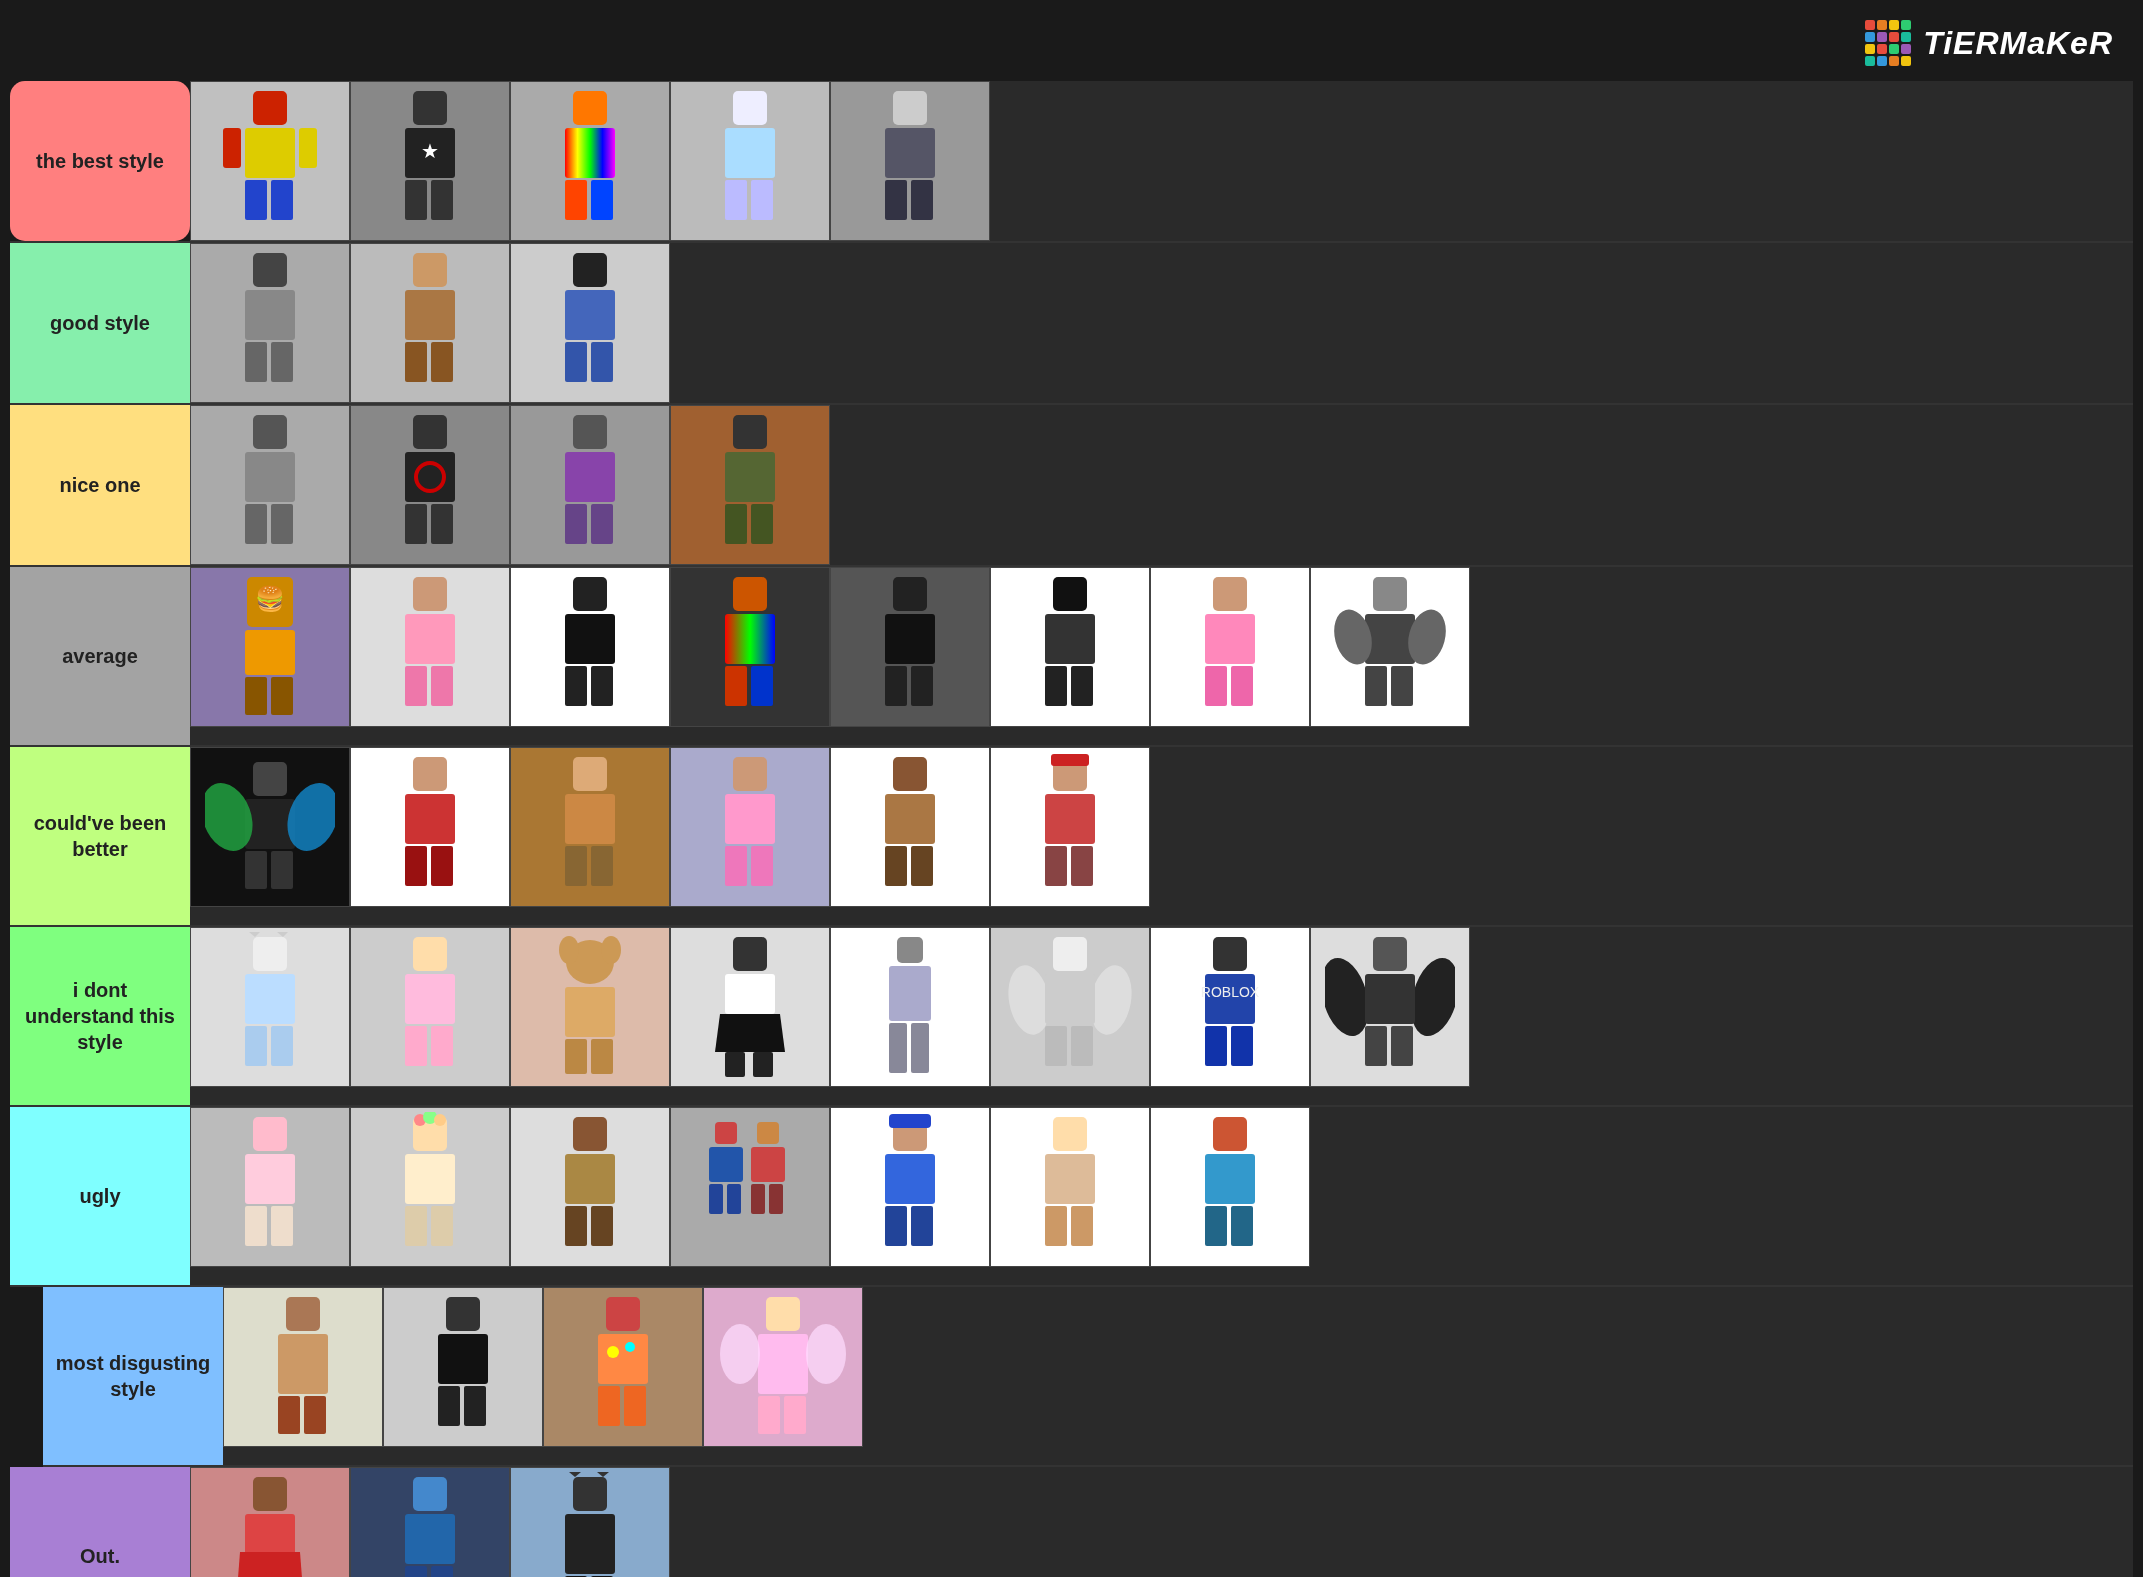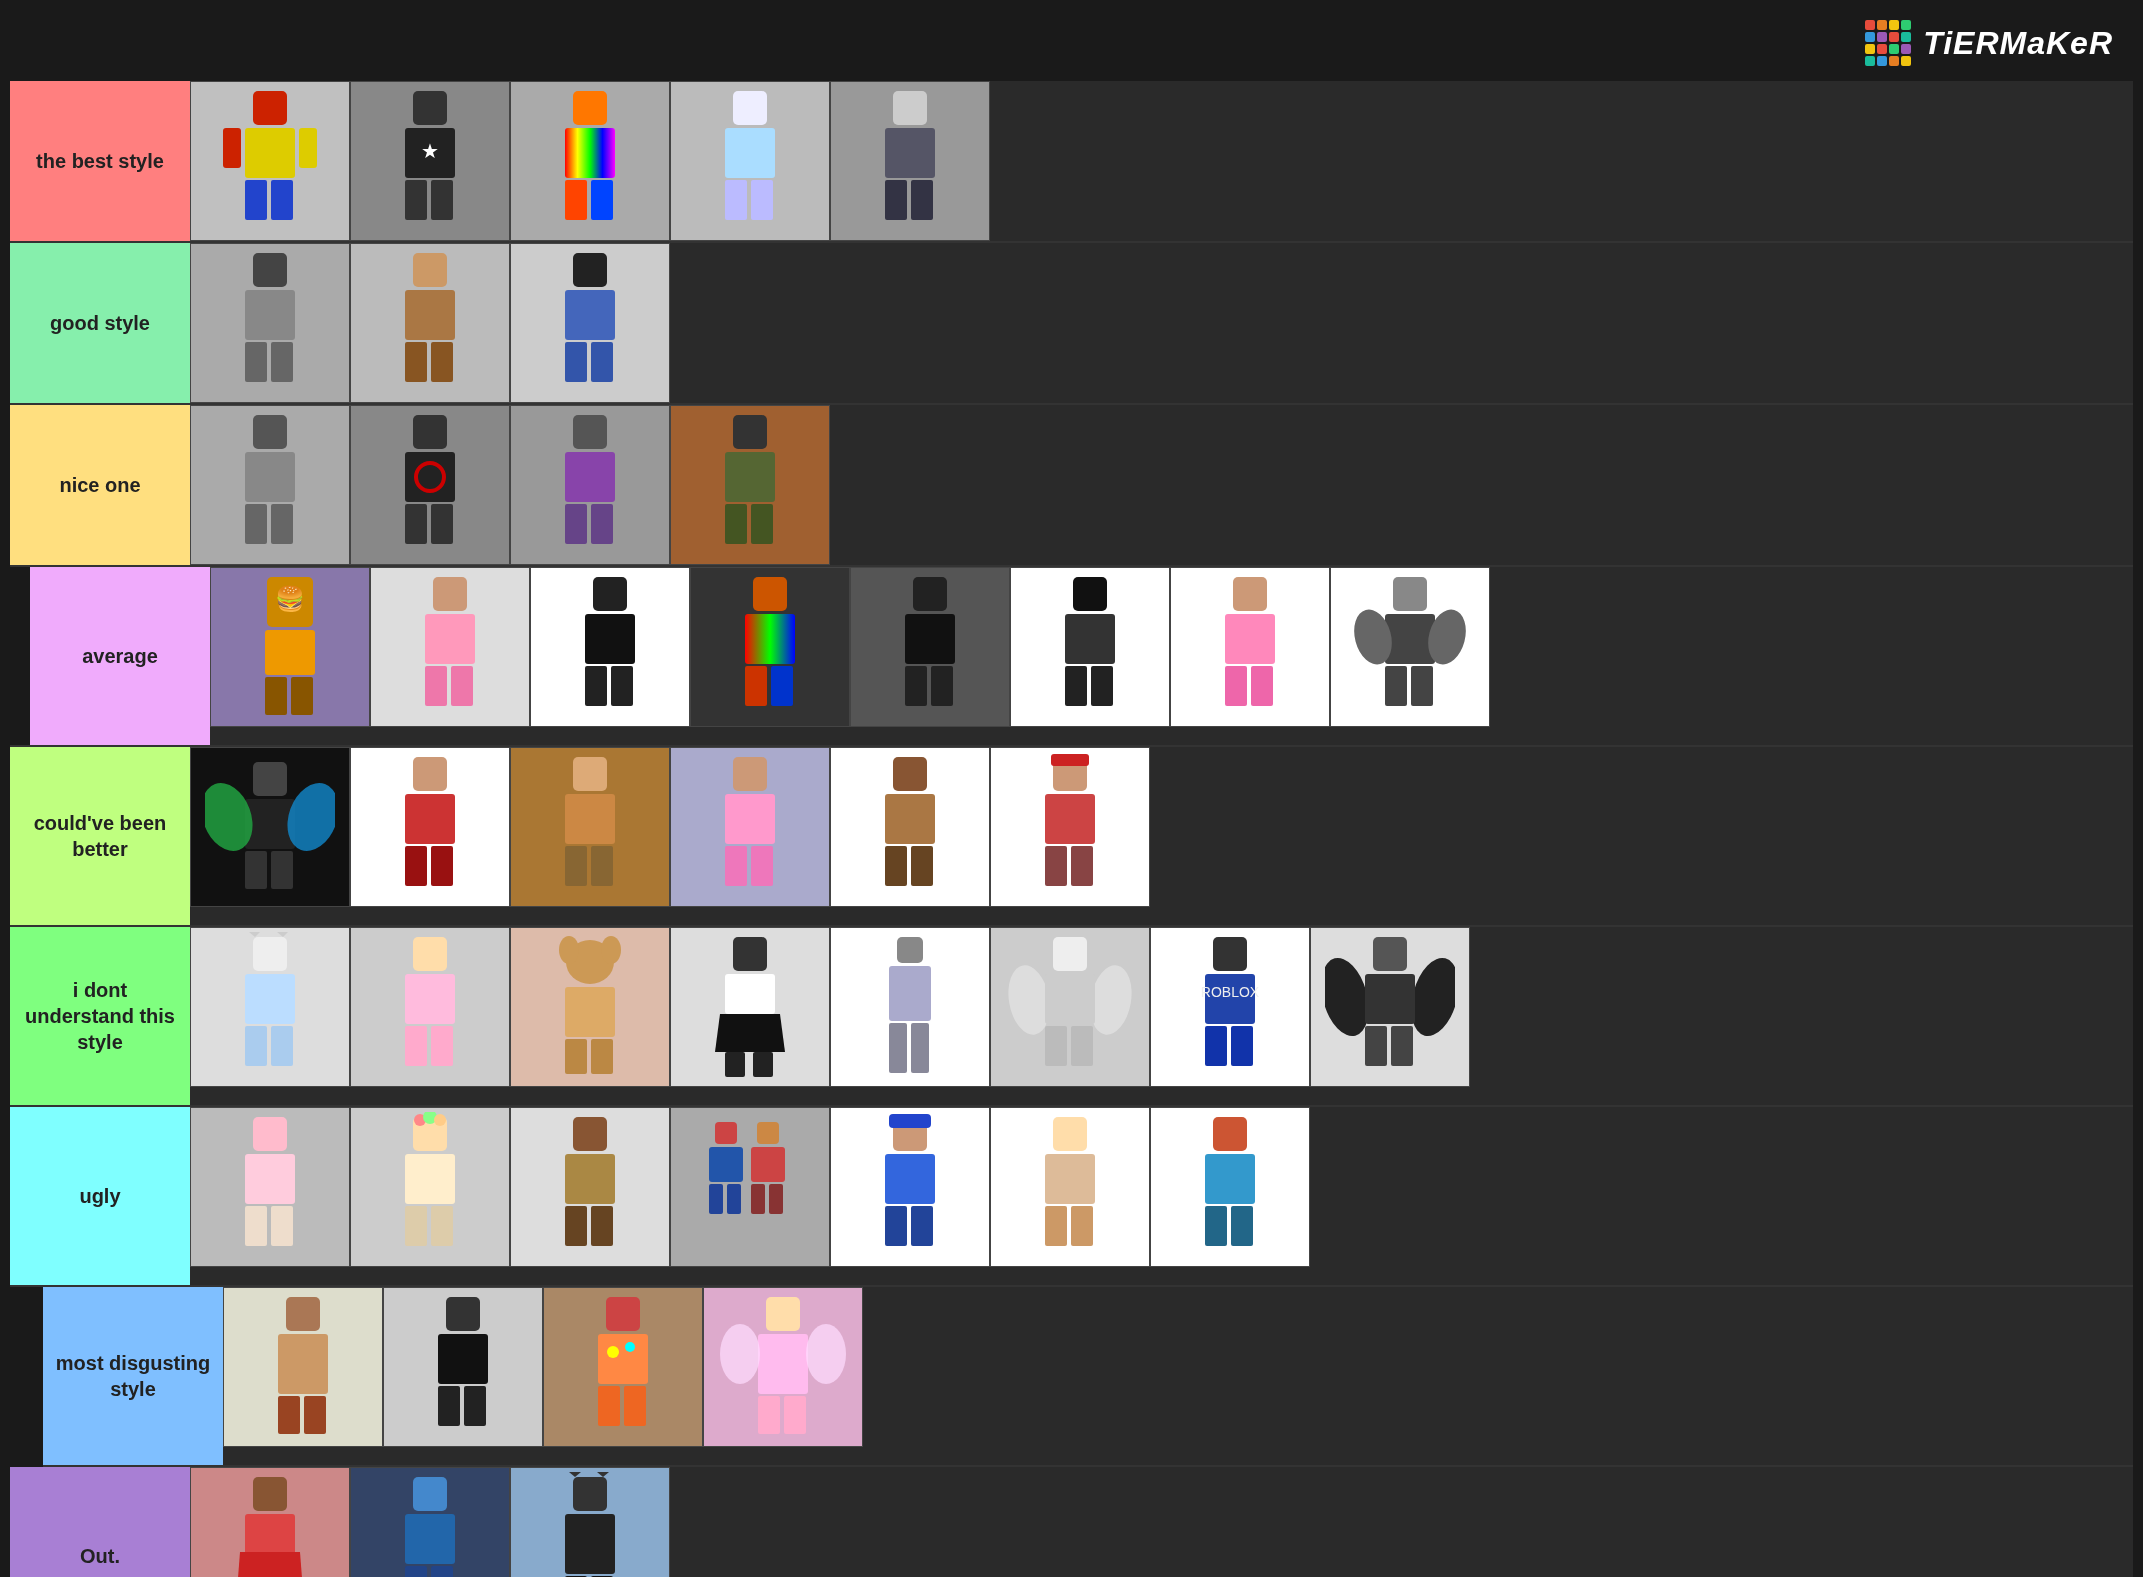--- a/index.html
+++ b/index.html
@@ -74,24 +74,24 @@
       height: 160px;
       overflow: hidden;
       border: 1px solid #444;
       display: flex;
       align-items: center;
       justify-content: center;
       background: #3a3a3a;
       flex-shrink: 0;
     }
     
-    .color-s { background-color: #ff7f7f; }
+    .color-s { background-color: #ff7f7f; border-radius: 15px; }
     .color-a { background-color: #86efac; }
     .color-b { background-color: #ffdf7f; }
-    .color-c { background-color: #f0abfc; margin-left: 20px; }
+    .color-c { background-color: #a3a3a3; }
     .color-d { background-color: #bfff7f; }
     .color-e { background-color: #7fff7f; }
     .color-f { background-color: #7fffff; }
     .color-g { background-color: #7fbfff; }
     .color-out { background-color: #a87fd4; }
   </style>
 </head>
 <body>
 
 <div class="page-wrapper">

